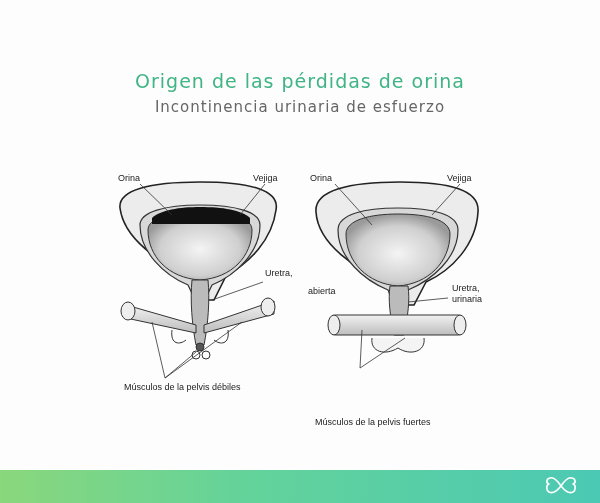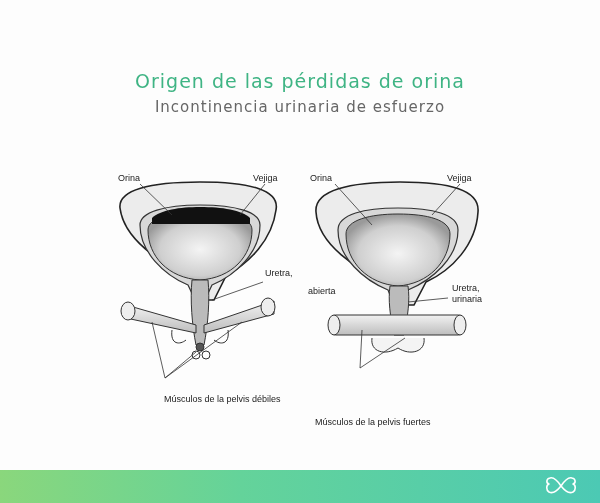--- a/index.html
+++ b/index.html
@@ -95,21 +95,21 @@
     <line x1="448" y1="298" x2="408" y2="302" stroke="#333" stroke-width="0.8"></line>
     <line x1="362" y1="330" x2="360" y2="368" stroke="#333" stroke-width="0.8"></line>
     <line x1="360" y1="368" x2="405" y2="338" stroke="#333" stroke-width="0.8"></line>
   </g>
 </svg>
 
 <div class="label" style="left:118px; top:173px;">Orina</div>
 <div class="label" style="left:253px; top:173px;">Vejiga</div>
 <div class="label" style="left:265px; top:268px;">Uretra,</div>
 <div class="label" style="left:265px; top:286px;margin-left:43px;">abierta</div>
-<div class="label" style="left:124px; top:394px;margin-left:40px;">Músculos de la pelvis débiles</div>
+<div class="label" style="left:124px; top:382px;">Músculos de la pelvis débiles</div>
 
 <div class="label" style="left:310px; top:173px;">Orina</div>
 <div class="label" style="left:447px; top:173px;">Vejiga</div>
 <div class="label" style="left:452px; top:283px;">Uretra,</div>
 <div class="label" style="left:452px; top:294px;">urinaria</div>
 <div class="label" style="left:315px; top:372px;margin-top:45px;">Músculos de la pelvis fuertes</div>
 
 <div class="footer">
   <svg class="logo" viewBox="0 0 34 22" xmlns="http://www.w3.org/2000/svg">
     <path d="M17,11 C13,5 9,2 6,3 C2,4 2,8 5,9 C2,10 2,15 5,17 C9,19 13,16 17,11 C21,16 25,19 29,17 C32,15 32,10 29,9 C32,8 32,4 28,3 C25,2 21,5 17,11 Z" fill="none" stroke="#ffffff" stroke-width="1.6" stroke-linejoin="round"></path>

